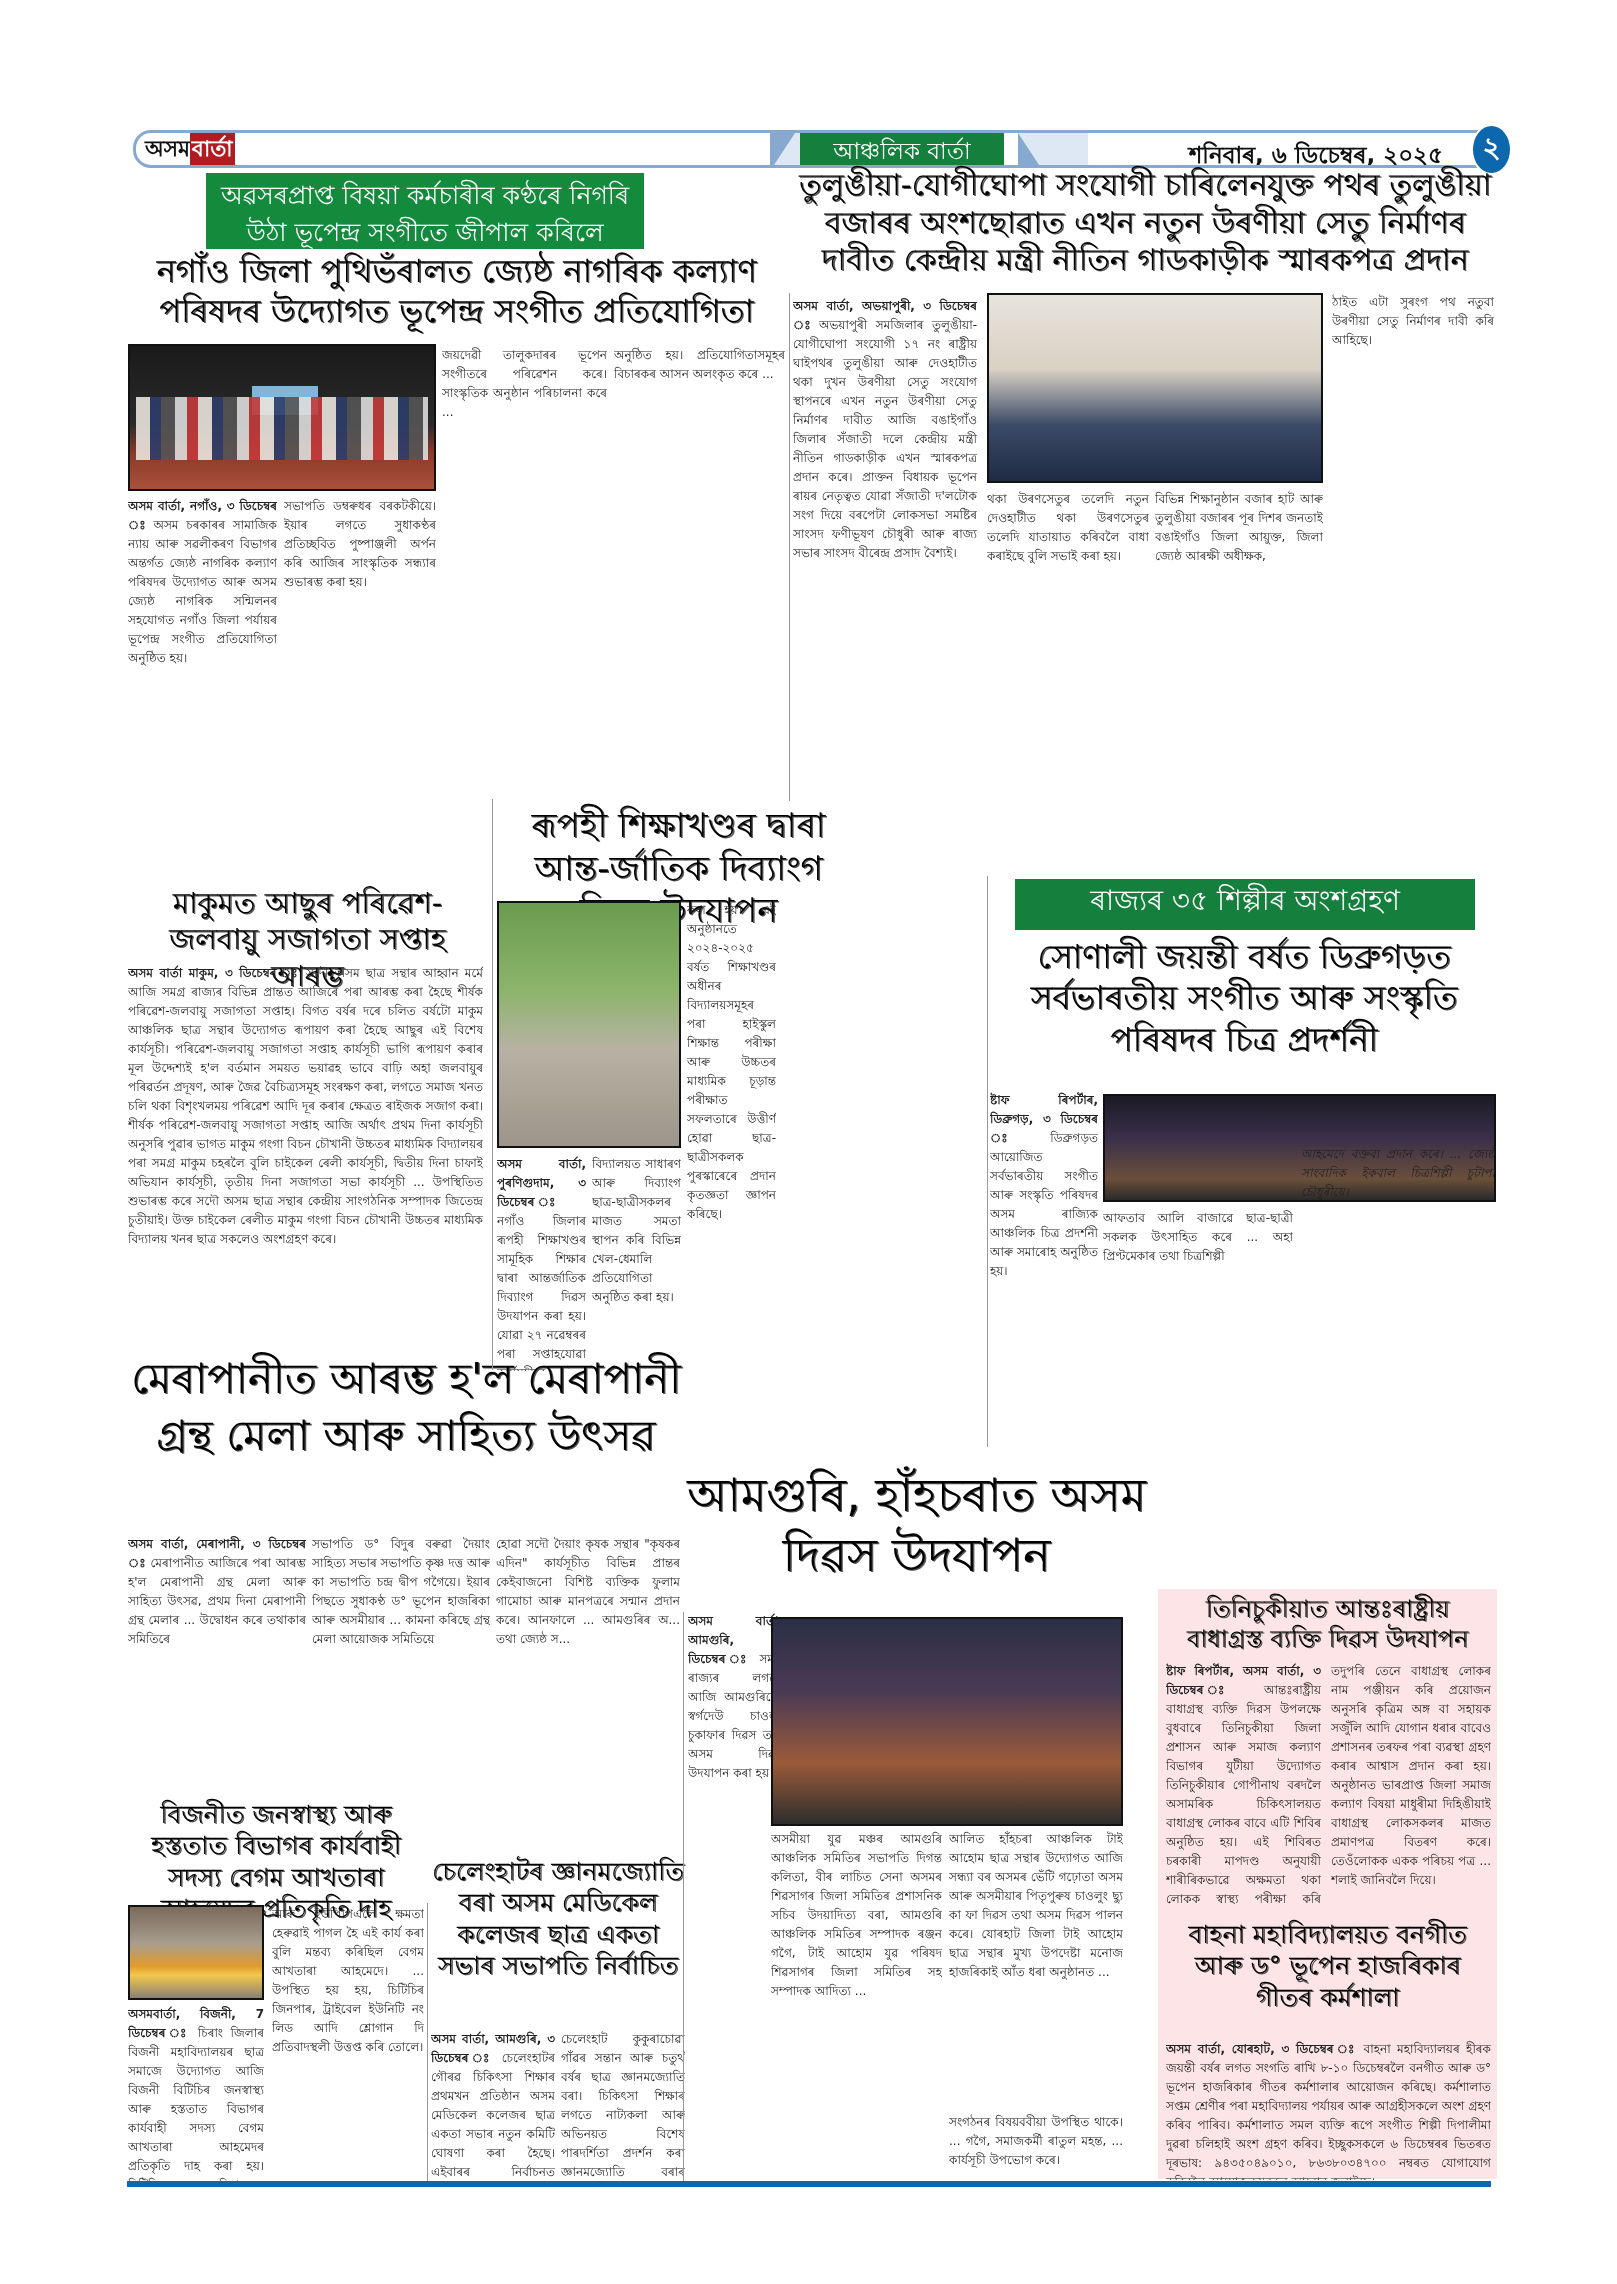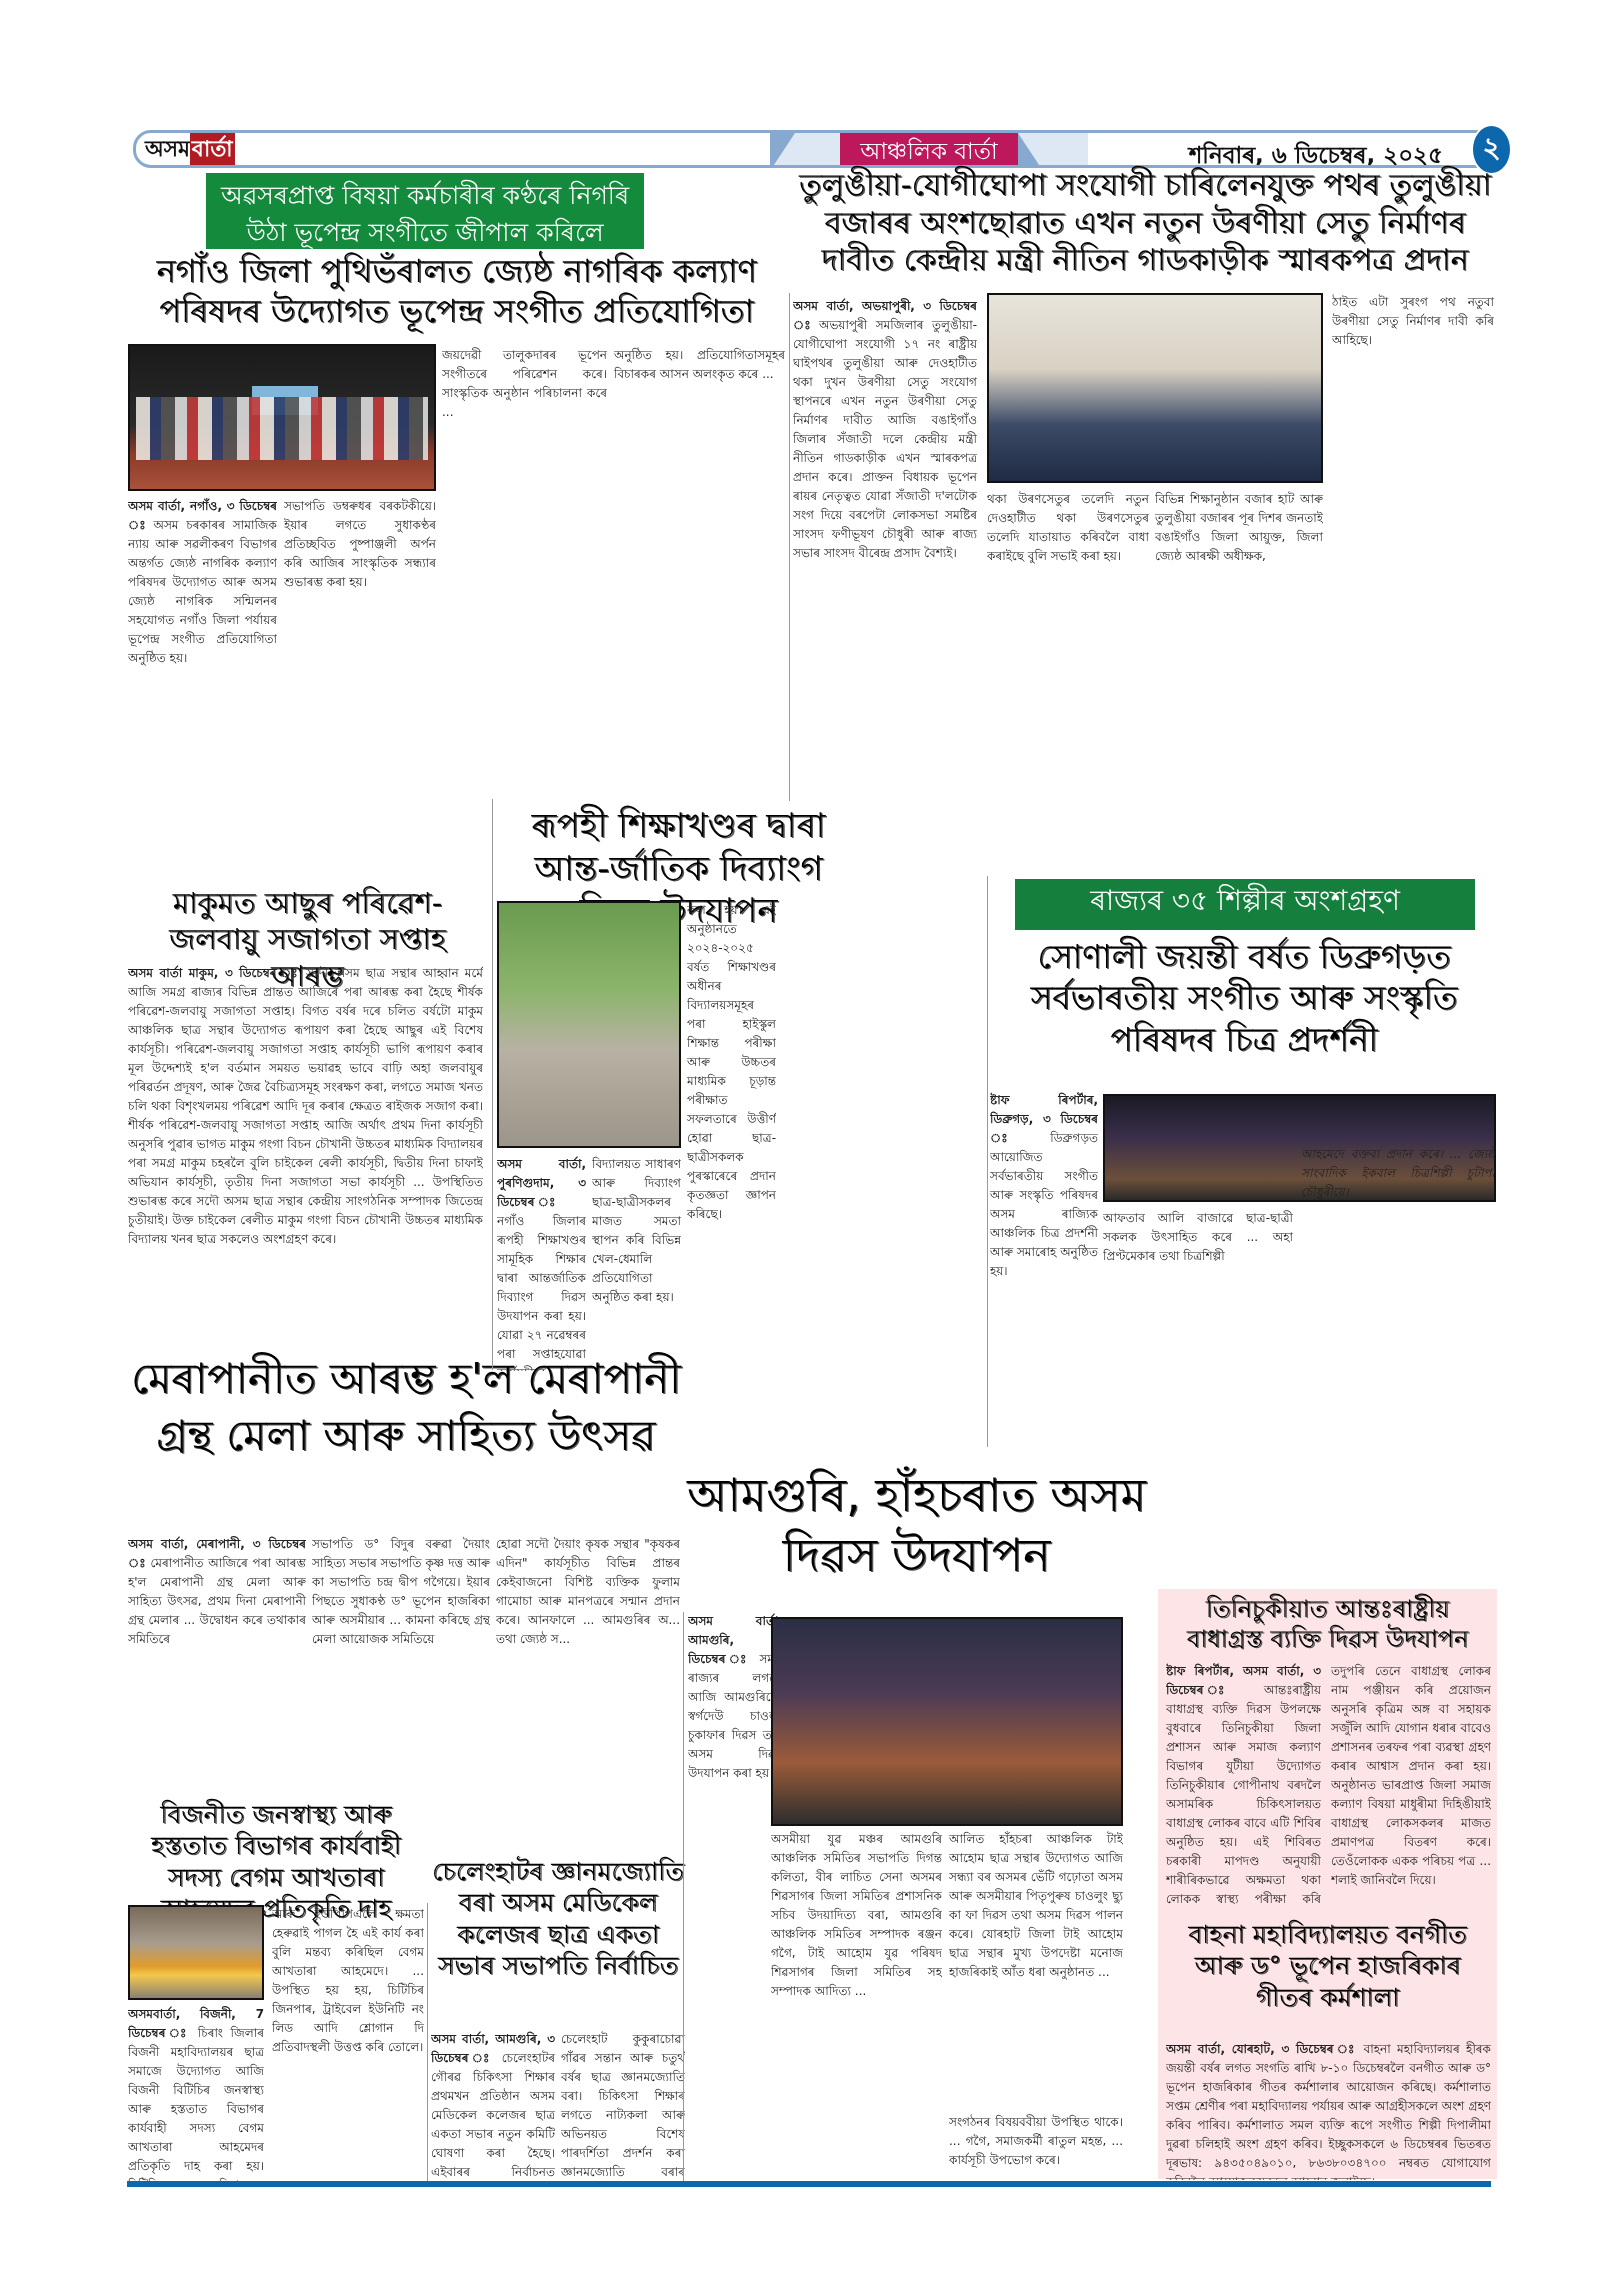--- a/index.html
+++ b/index.html
@@ -8,21 +8,21 @@
 
   
   .masthead { position: absolute; left: 133px; top: 130px; width: 1364px; height: 38px;
     border: 3.8px solid #87a9d0; border-radius: 18px; background: #fff; overflow: hidden; }
   .mast-logo { position: absolute; left: 9px; top: 2.5px; height: 28px; display: flex; align-items: center;
     font-weight: bold; font-size: 21.6px; }
   .mast-logo .a { color: #111; }
   .mast-logo .b { color: #fff; background: #b01c22; padding: 0 1.9px; }
   .mast-wedge-l { position: absolute; left: 634px; top: 0; width: 70px; height: 38px; background: #dde8f4; }
   .mast-wedge-l:after { content: ""; position: absolute; left: 0; top: 0; border-left: 25px solid #87a9d0; border-bottom: 38px solid transparent; }
-  .mast-section { position: absolute; left: 704px; top: -3.8px; width: 178px; height: 46px; background: #be185d;
+  .mast-section { position: absolute; left: 664px; top: -3.8px; width: 204px; height: 46px; background: #15803d;
     color: #fff; font-size: 23px; display: flex; align-items: center; justify-content: center; }
   .mast-wedge-r { position: absolute; left: 882px; top: 0; width: 70px; height: 38px; background: #dde8f4; }
   .mast-wedge-r:before { content: ""; position: absolute; left: 0; top: 0; border-left: 25px solid #87a9d0; border-top: 38px solid transparent; }
   .mast-date { position: absolute; right: 51px; top: 3.8px; font-size: 23px; font-weight: bold; color: #111; }
   .page-no { position: absolute; left: 1471px; top: 124px; width: 41px; height: 51px; border-radius: 50%;
     background: #0d67ad; color: #fff; font-weight: bold; font-size: 28px; display: flex; align-items: center; justify-content: center; border: 2.5px solid #fff; }
 
   
   .abs { position: absolute; }
   .headline { font-weight: normal; text-align: center; line-height: 1.25; color: #000; text-shadow: 1.3px 1.3px 0 #555; }

